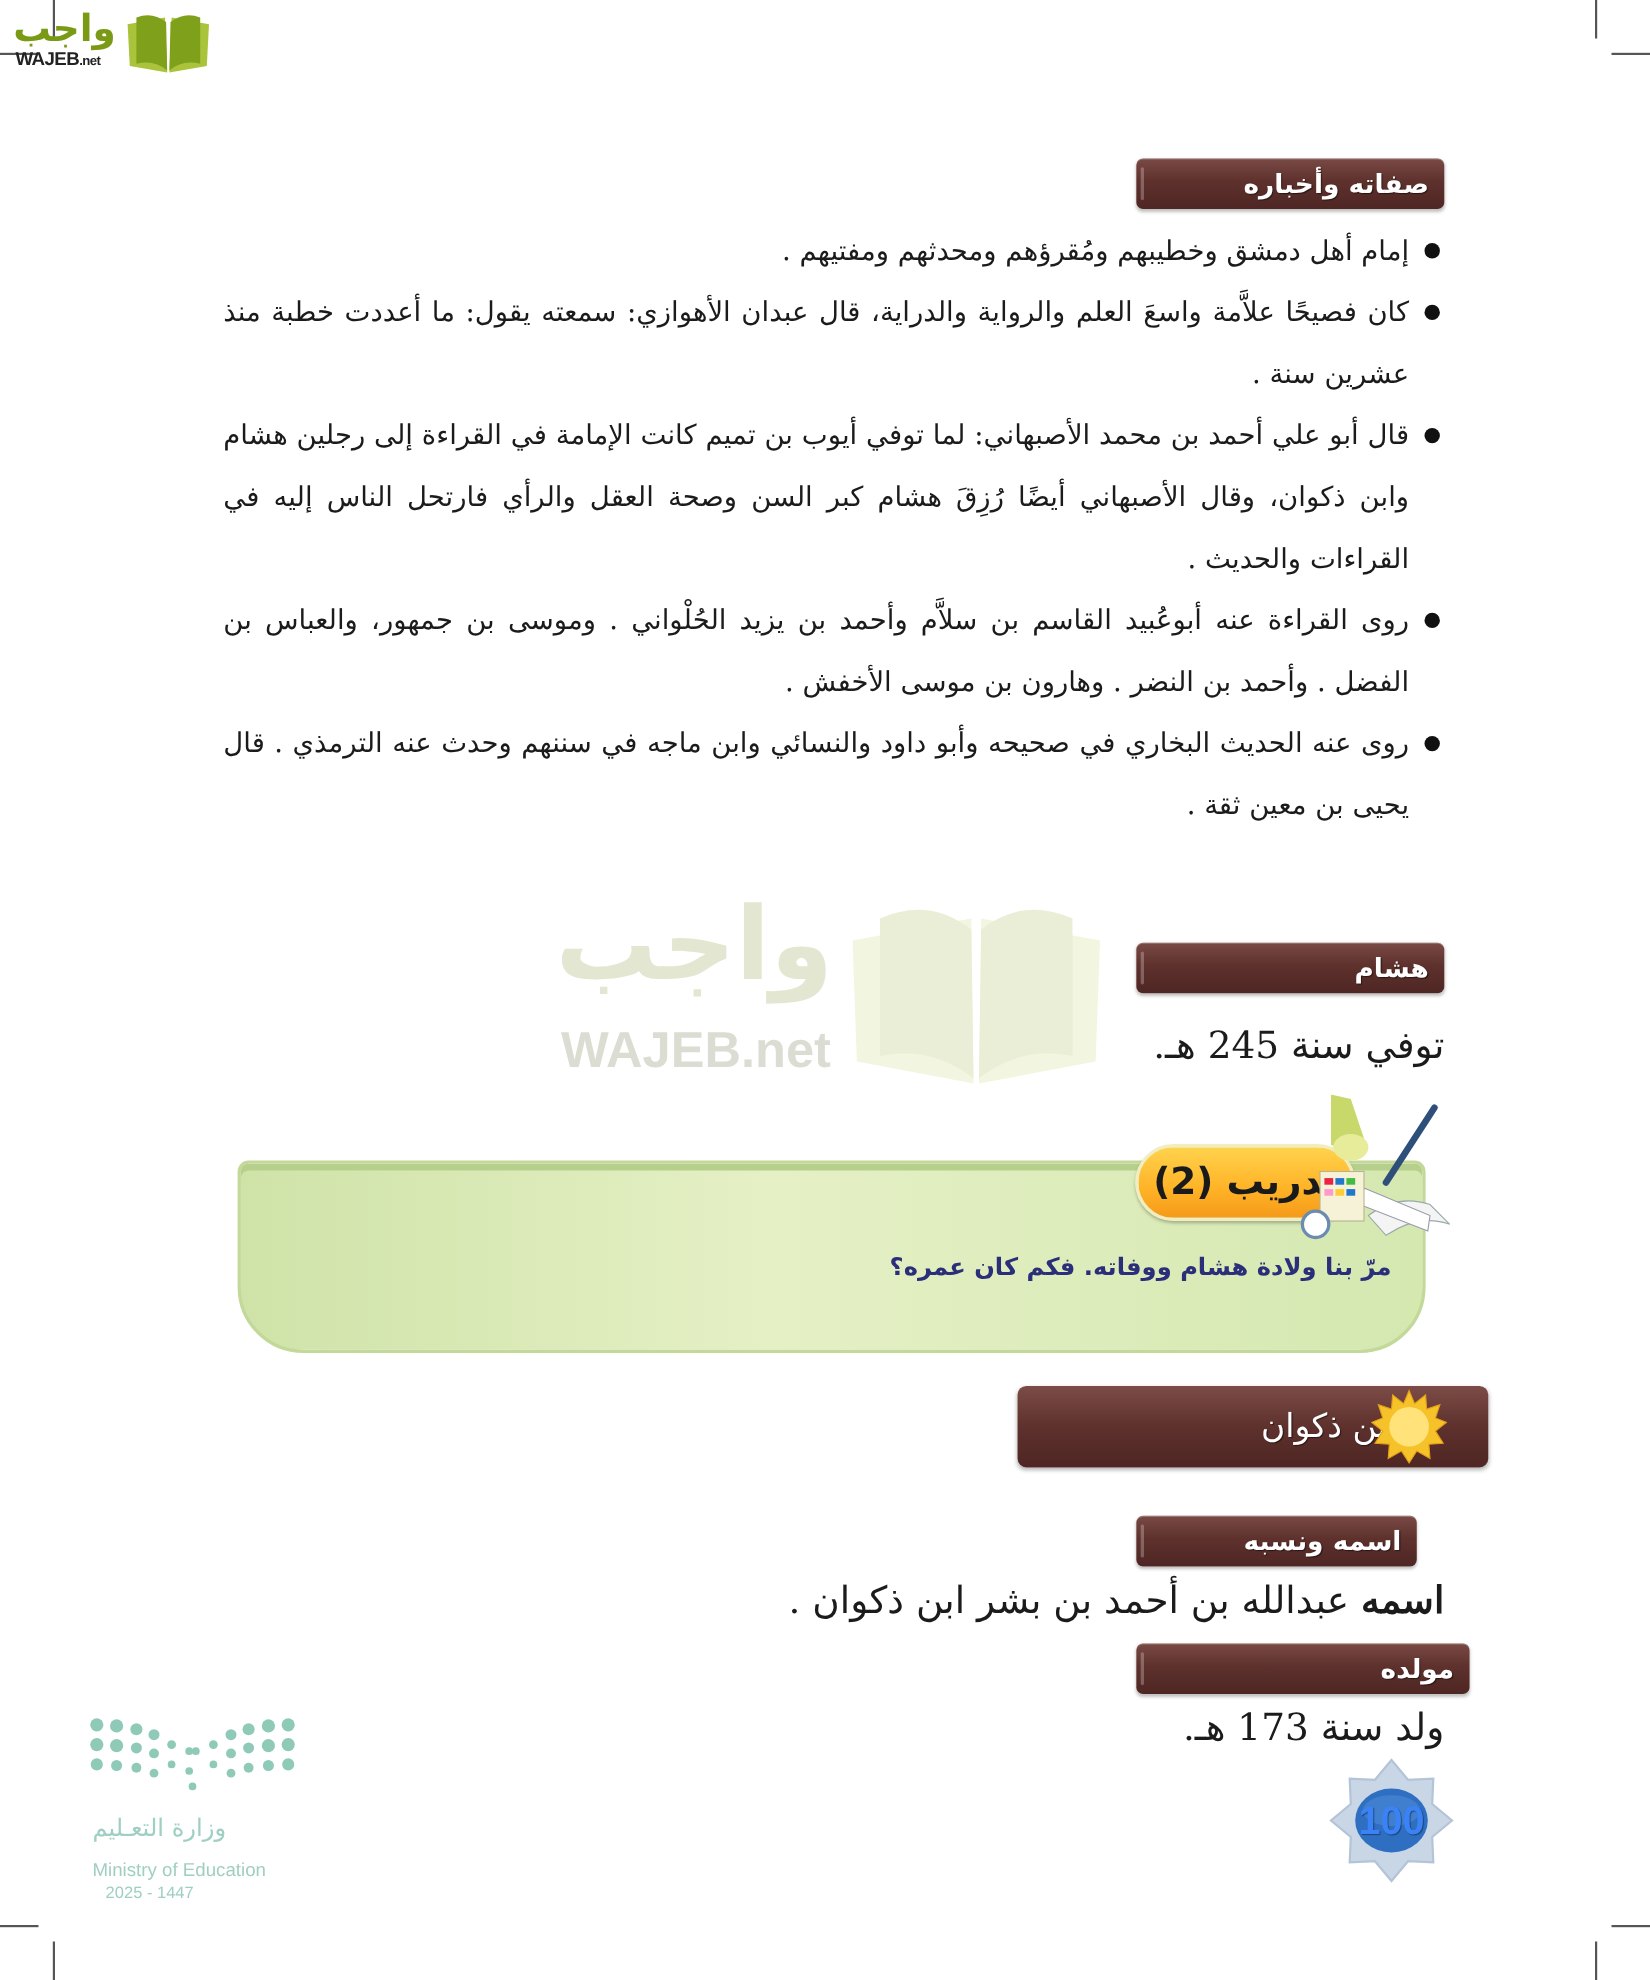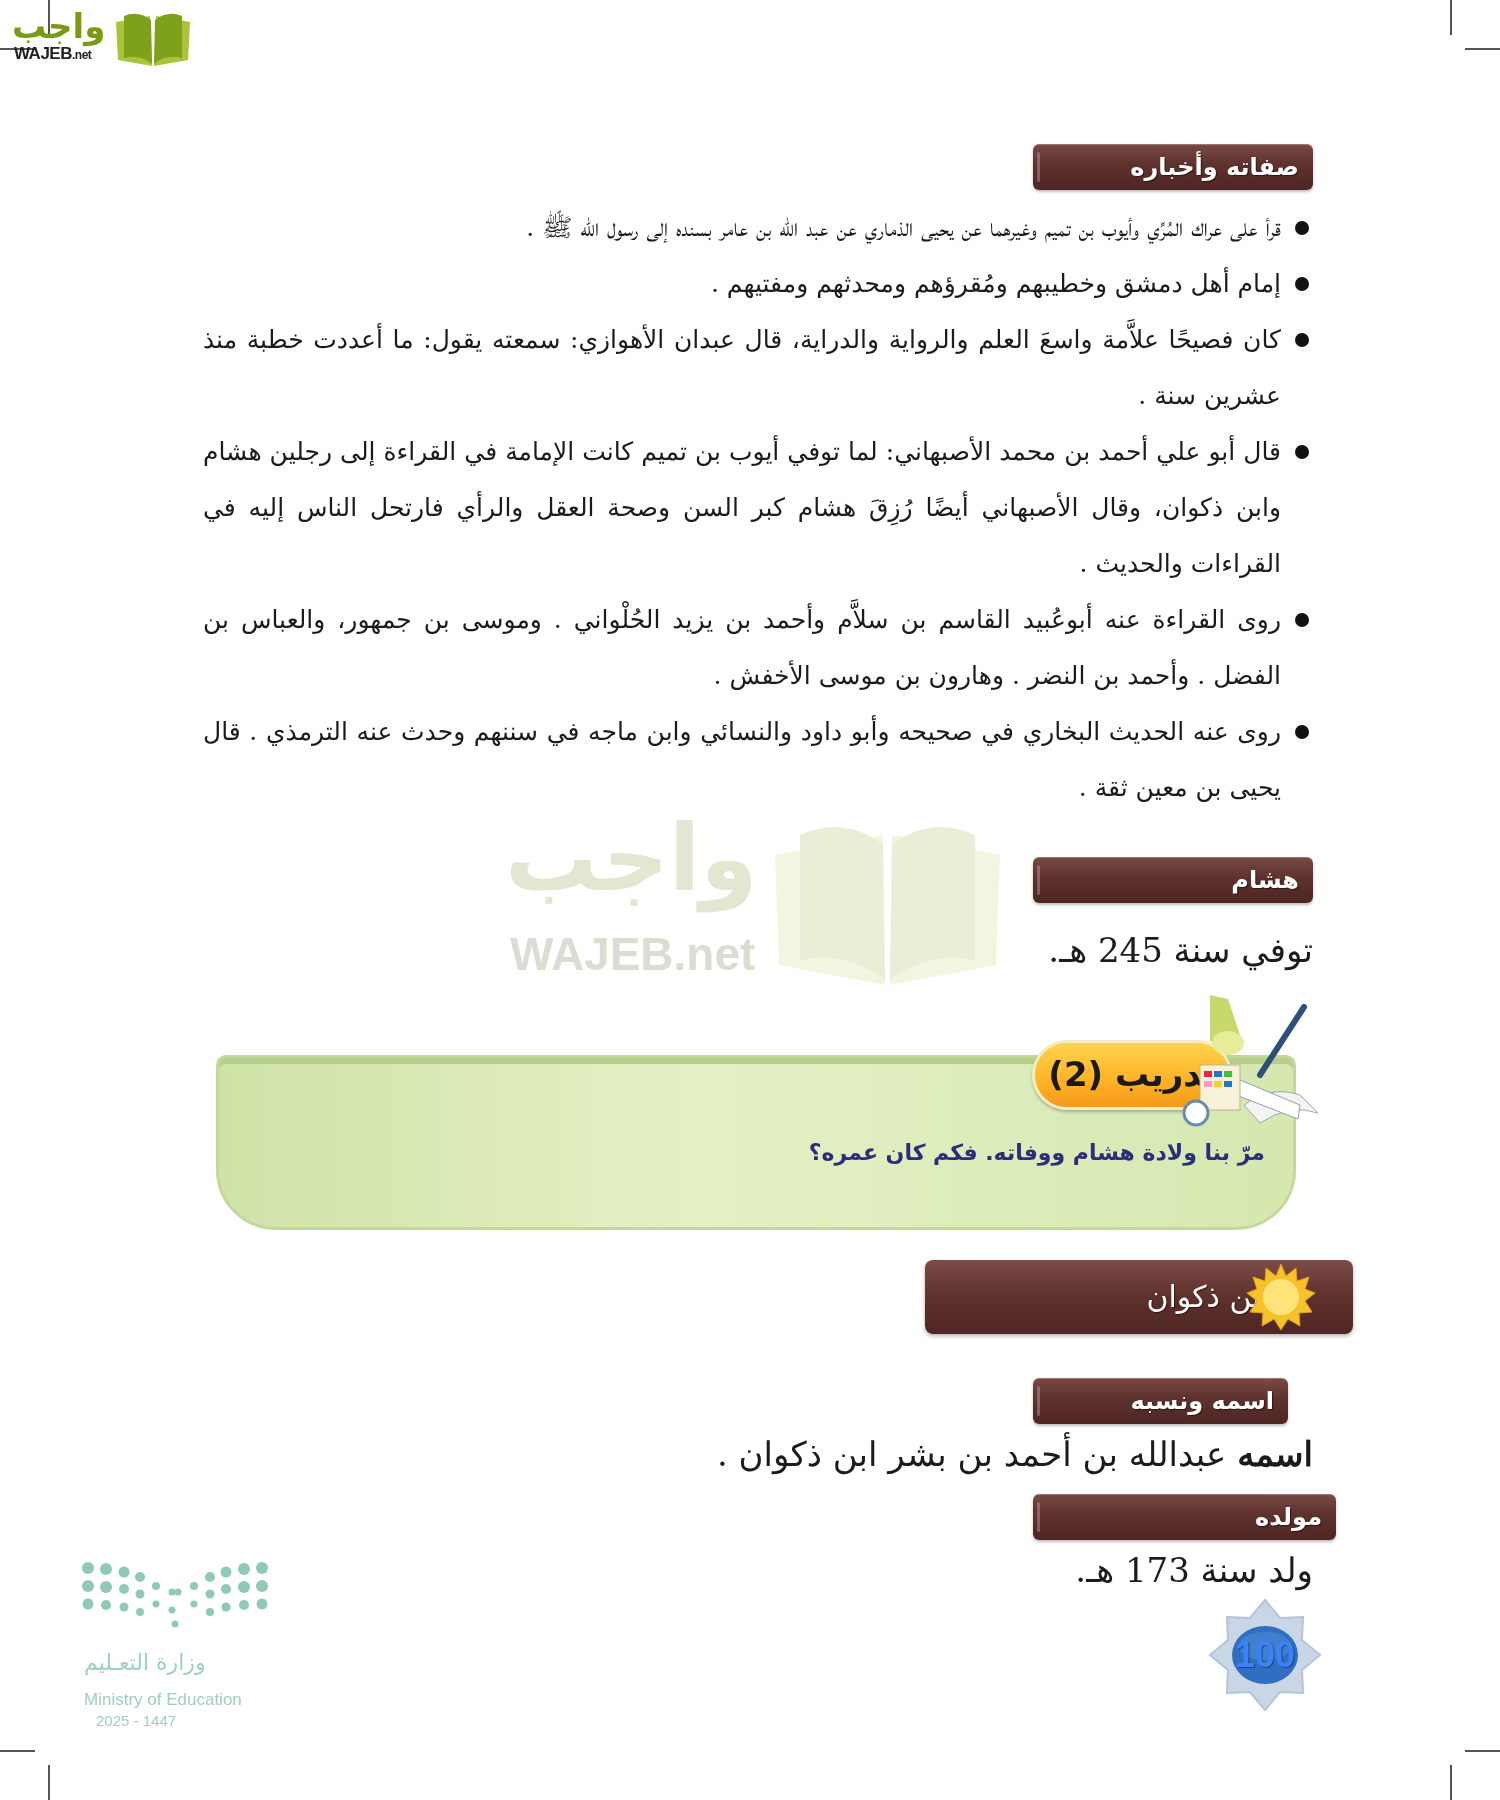--- a/index.html
+++ b/index.html
@@ -77,21 +77,20 @@
     <path d="M2 12 L36 6 L38 56 L4 50 Z" fill="#a9c43a"></path>
     <path d="M76 12 L42 6 L40 56 L74 50 Z" fill="#a9c43a"></path>
     <path d="M10 6 Q24 0 37 10 L38 54 Q26 44 10 48 Z" fill="#7fa01a"></path>
     <path d="M68 6 Q54 0 41 10 L40 54 Q52 44 68 48 Z" fill="#7fa01a"></path>
   </svg>
 </div>
 
 <div class="sec-head" style="left:1033px;top:144px;width:280px;">صفاته وأخباره</div>
 
 <div class="para" style="top:200px;">
-  <div class="bullet"><span class="dot"></span><span>قرأ على عراك المُرِّي وأيوب بن تميم وغيرهما عن يحيى الذماري عن عبد الله بن عامر بسنده إلى رسول الله ﷺ .</span></div>
   <div class="bullet"><span class="dot"></span><span>إمام أهل دمشق وخطيبهم ومُقرؤهم ومحدثهم ومفتيهم .</span></div>
   <div class="bullet"><span class="dot"></span><span>كان فصيحًا علاَّمة واسعَ العلم والرواية والدراية، قال عبدان الأهوازي: سمعته يقول: ما أعددت خطبة منذ عشرين سنة .</span></div>
   <div class="bullet"><span class="dot"></span><span>قال أبو علي أحمد بن محمد الأصبهاني: لما توفي أيوب بن تميم كانت الإمامة في القراءة إلى رجلين هشام وابن ذكوان، وقال الأصبهاني أيضًا رُزِقَ هشام كبر السن وصحة العقل والرأي فارتحل الناس إليه في القراءات والحديث .</span></div>
   <div class="bullet"><span class="dot"></span><span>روى القراءة عنه أبوعُبيد القاسم بن سلاَّم وأحمد بن يزيد الحُلْواني . وموسى بن جمهور، والعباس بن الفضل . وأحمد بن النضر . وهارون بن موسى الأخفش .</span></div>
   <div class="bullet"><span class="dot"></span><span>روى عنه الحديث البخاري في صحيحه وأبو داود والنسائي وابن ماجه في سننهم وحدث عنه الترمذي . قال يحيى بن معين ثقة .</span></div>
 </div>
 
 <div class="wm">
   <div class="wm-ar">واجب</div>
   <div class="wm-en">WAJEB.net</div>

